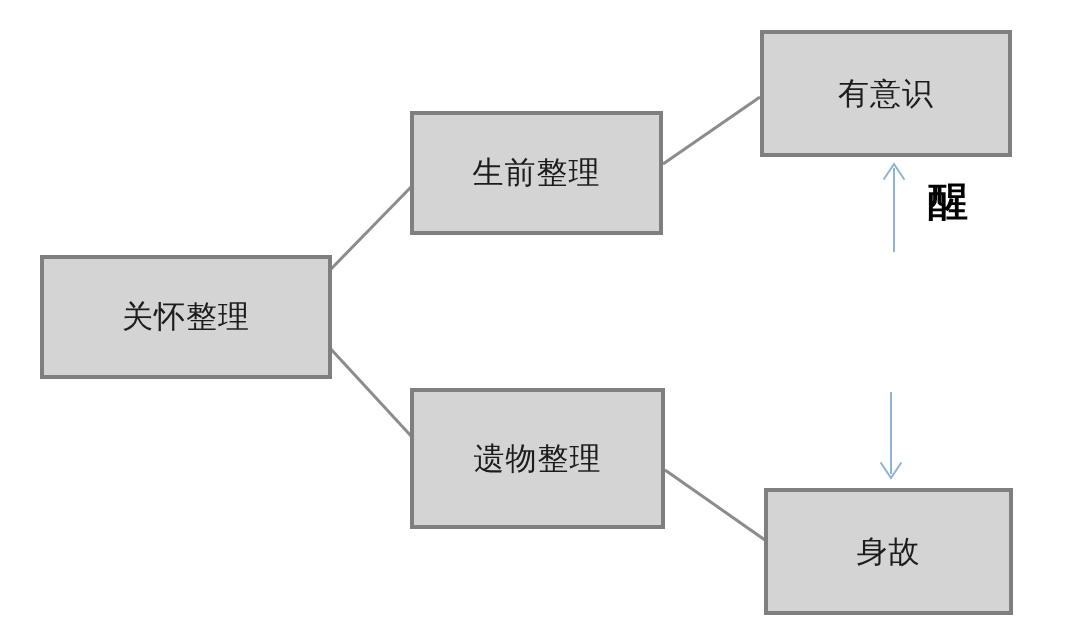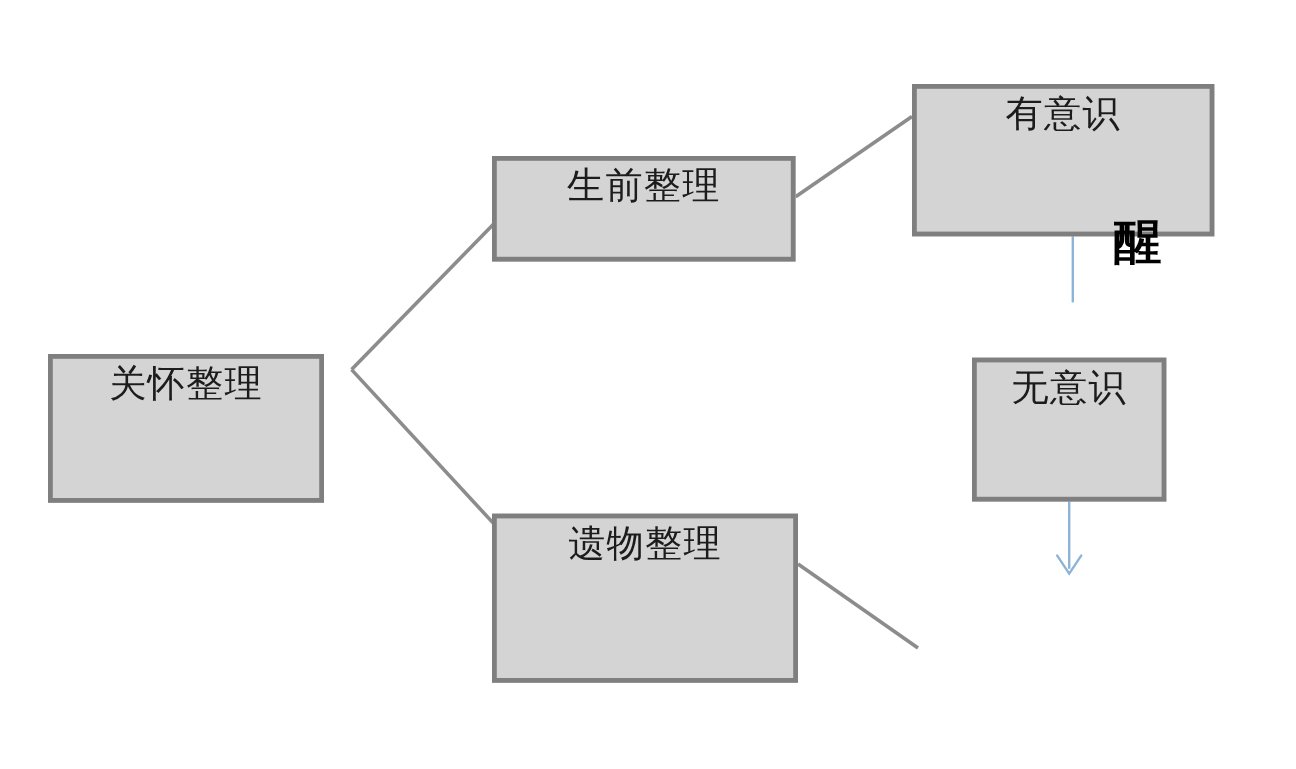--- a/index.html
+++ b/index.html
@@ -39,23 +39,22 @@
     stroke: var(--arrow);
     stroke-width: 2;
     fill: none;
     stroke-linecap: round;
   }
   .node {
     position: absolute;
     background: var(--node-fill);
     border: 4px solid var(--node-border);
     display: flex;
-    align-items: flex-start;
+    align-items: center;
     justify-content: center;
-    margin-top: 40px;
   }
   .node-label {
     font-size: 31px;
     color: var(--text);
     letter-spacing: 1px;
     white-space: nowrap;
   }
   .edge-label {
     position: absolute;
     font-family: "Liberation Serif", serif;
@@ -78,37 +77,37 @@
     <line class="connector" x1="663" y1="164" x2="760" y2="97"></line>
     <line class="connector" x1="665" y1="470" x2="765" y2="540"></line>
 
     <line class="arrow-shaft" x1="894" y1="252" x2="894" y2="168"></line>
     <polyline class="arrow-head" points="884,179 894,164 904,179"></polyline>
 
     <line class="arrow-shaft" x1="891" y1="392" x2="891" y2="474"></line>
     <polyline class="arrow-head" points="881,463 891,478 901,463"></polyline>
   </svg>
 
-  <div class="node" style="left:40px; top:255px; width:230px; height:124px;">
+  <div class="node" style="left:40px; top:255px; width:292px; height:124px;">
     <span class="node-label">关怀整理</span>
   </div>
 
-  <div class="node" style="left:410px; top:90px; width:253px; height:88px;">
+  <div class="node" style="left:410px; top:111px; width:253px; height:124px;">
     <span class="node-label">生前整理</span>
   </div>
 
   <div class="node" style="left:410px; top:388px; width:255px; height:141px;">
     <span class="node-label">遗物整理</span>
   </div>
 
   <div class="node" style="left:760px; top:30px; width:252px; height:127px;">
     <span class="node-label">有意识</span>
   </div>
 
-  <div class="node" style="left:810px; top:258px; width:162px; height:120px;">
-    <span class="node-label">无意识</span>
+
+  <div class="node" style="left:764px; top:488px; width:249px; height:127px;">
+    <span class="node-label">身故</span>
   </div>
-
 
   <div class="edge-label" style="left:928px; top:182px;">醒</div>
 
 
 </div>
 
 </body></html>

